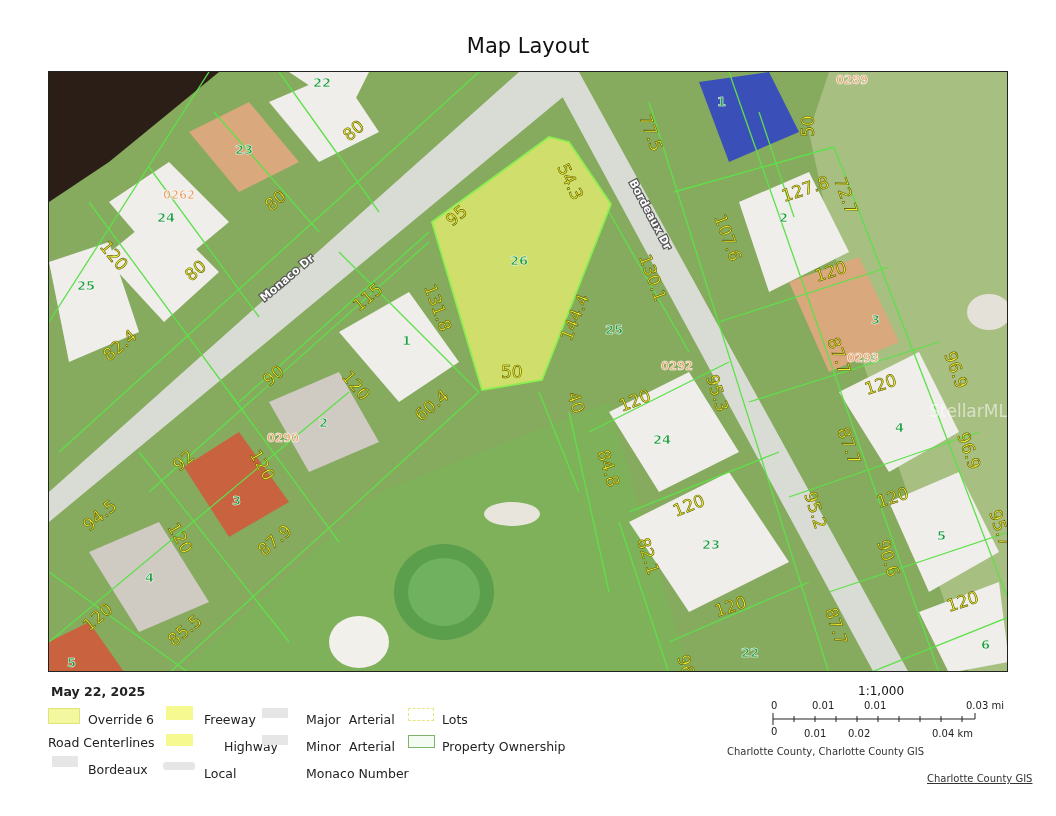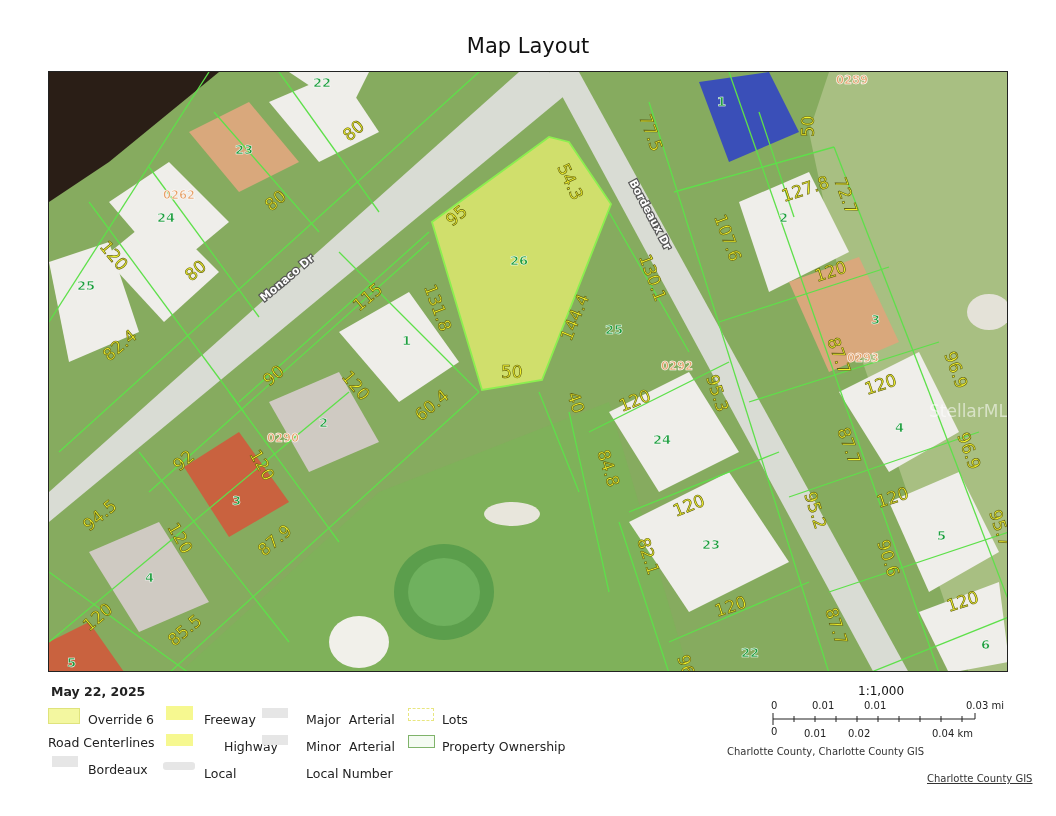--- a/index.html
+++ b/index.html
@@ -205,21 +205,21 @@
   <div class="item" style="left:156px;top:28px;">Freeway</div>
   <div class="sw" style="left:118px;top:50px;width:27px;height:12px;background:#f6f890;"></div>
   <div class="item" style="left:156px;top:55px;margin-left:20px;">Highway</div>
   <div class="sw" style="left:115px;top:78px;width:32px;height:8px;background:#e6e6e6;border-radius:3px;"></div>
   <div class="item" style="left:156px;top:82px;">Local</div>
 
   <div class="sw" style="left:214px;top:24px;width:26px;height:10px;background:#e6e6e6;"></div>
   <div class="item" style="left:258px;top:28px;"><span>Major</span>&nbsp;&nbsp;<span>Arterial</span></div>
   <div class="sw" style="left:214px;top:51px;width:26px;height:10px;background:#e6e6e6;"></div>
   <div class="item" style="left:258px;top:55px;"><span>Minor</span>&nbsp;&nbsp;<span>Arterial</span></div>
-  <div class="item" style="left:258px;top:82px;">Local Number</div>
+  <div class="item" style="left:258px;top:82px;">Monaco Number</div>
 
   <div class="sw" style="left:360px;top:24px;width:26px;height:13px;border:1.5px dashed #e8e680;box-sizing:border-box;"></div>
   <div class="item" style="left:394px;top:28px;">Lots</div>
   <div class="sw" style="left:360px;top:51px;width:27px;height:13px;border:1.5px solid #7fb36a;background:#f4fbf2;box-sizing:border-box;"></div>
   <div class="item" style="left:394px;top:55px;">Property Ownership</div>
 </div>
 
 <div style="position:absolute;left:858px;top:684px;font-size:12px;color:#111;">1:1,000</div>
 <div style="position:absolute;left:770px;top:700px;width:240px;height:50px;font-size:10px;color:#222;">
   <span style="position:absolute;left:1px;top:0;">0</span>

